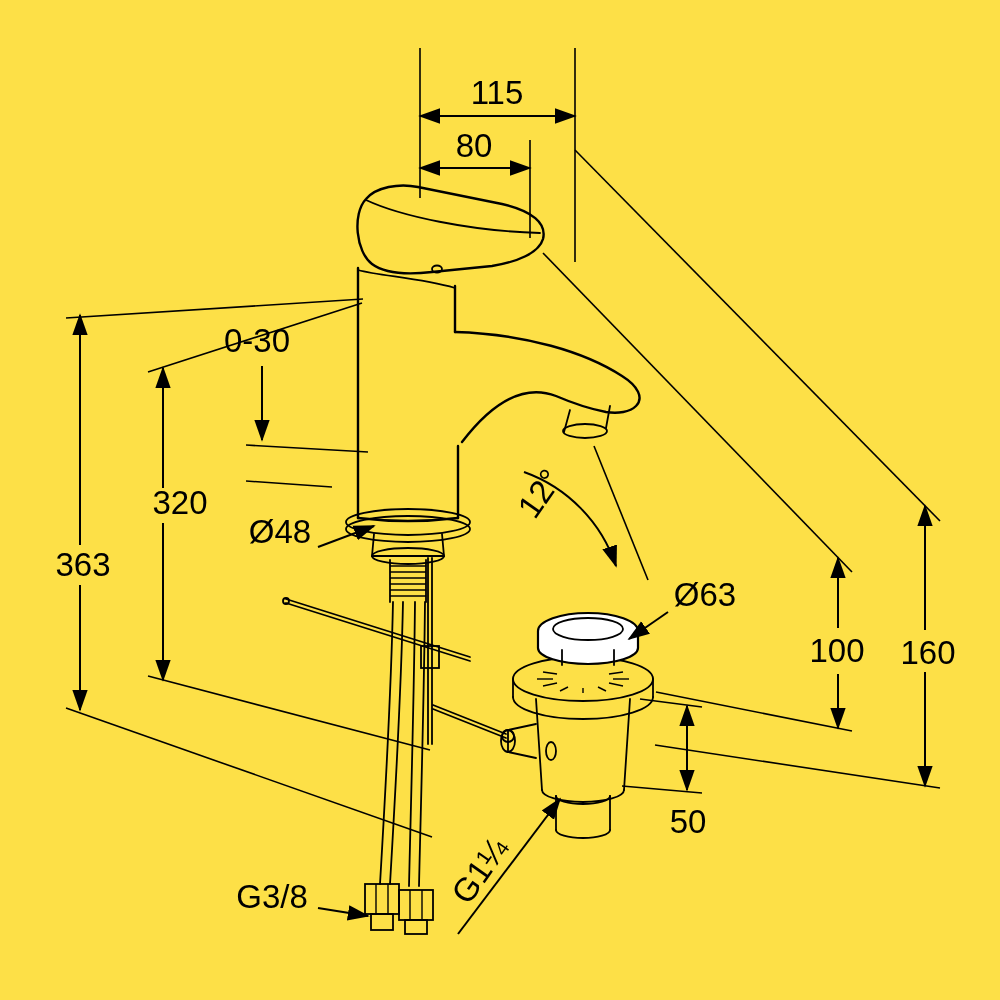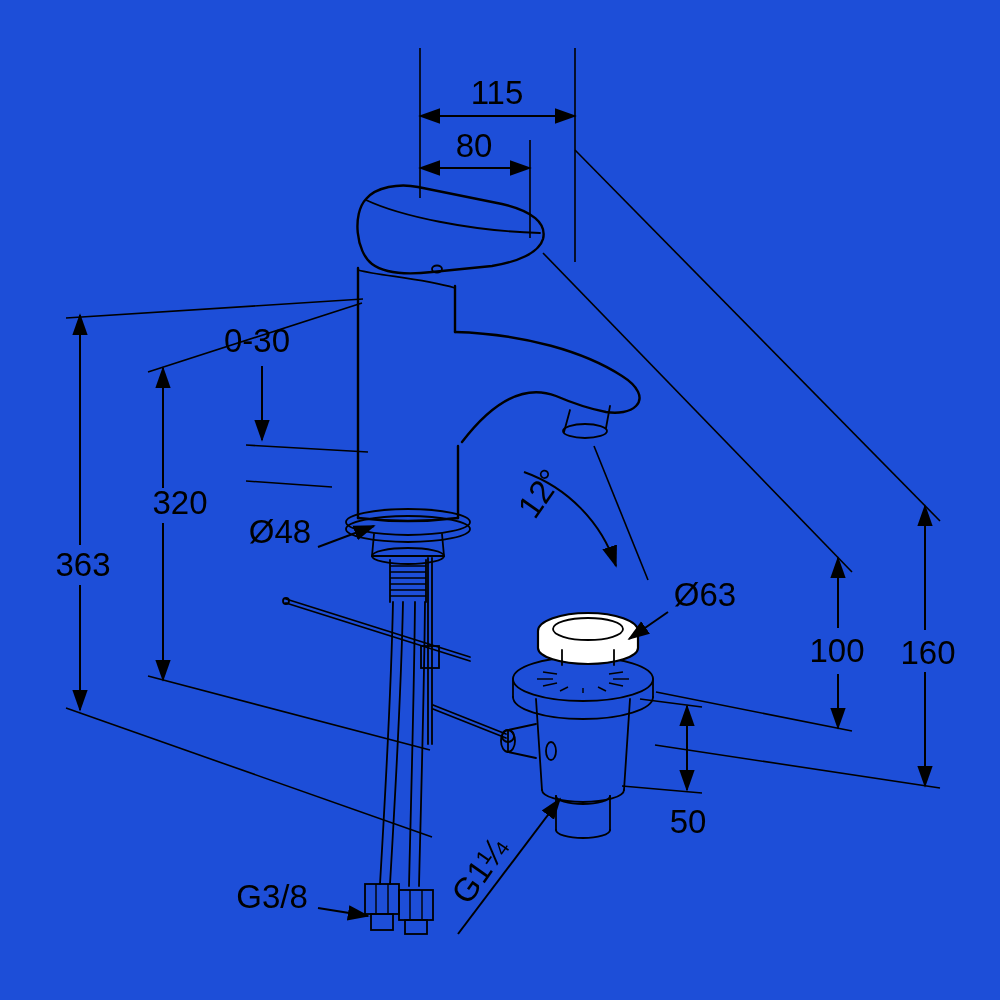--- a/index.html
+++ b/index.html
@@ -1,16 +1,16 @@
 <!DOCTYPE html>
 <html><head>
 <meta charset="utf-8">
 <style>
   html,body{margin:0;padding:0;background:#ffffff;}
-  .stage{width:1000px;height:1000px;position:relative;background:#1d4ed8;overflow:hidden;}
+  .stage{width:1000px;height:1000px;position:relative;background:#fde047;overflow:hidden;}
   svg{display:block;}
   text{font-family:"Liberation Sans","DejaVu Sans",sans-serif;font-size:33px;fill:#000;}
   .ln{stroke:#000;stroke-width:2;fill:none;}
   .thin{stroke:#000;stroke-width:1.6;fill:none;}
   .obj{stroke:#000;stroke-width:2.4;fill:none;stroke-linecap:round;stroke-linejoin:round;}
   .obj2{stroke:#000;stroke-width:1.8;fill:none;stroke-linecap:round;}
   .hatch{stroke:#000;stroke-width:1.4;fill:none;}
 </style>
 </head>
 <body>

